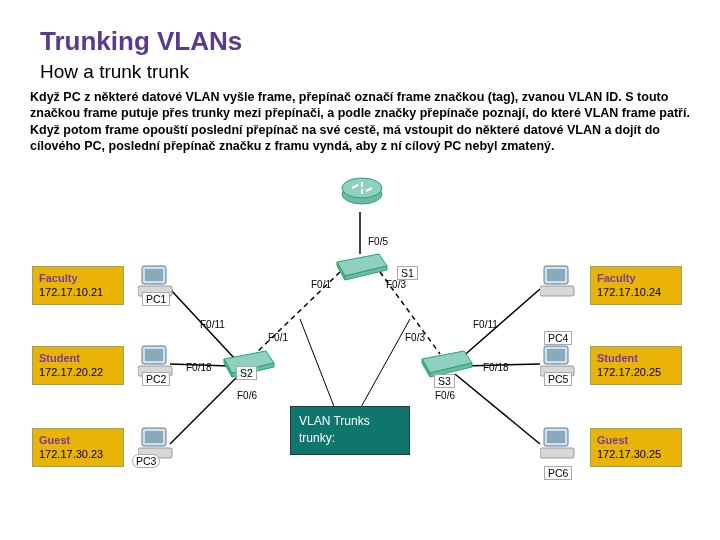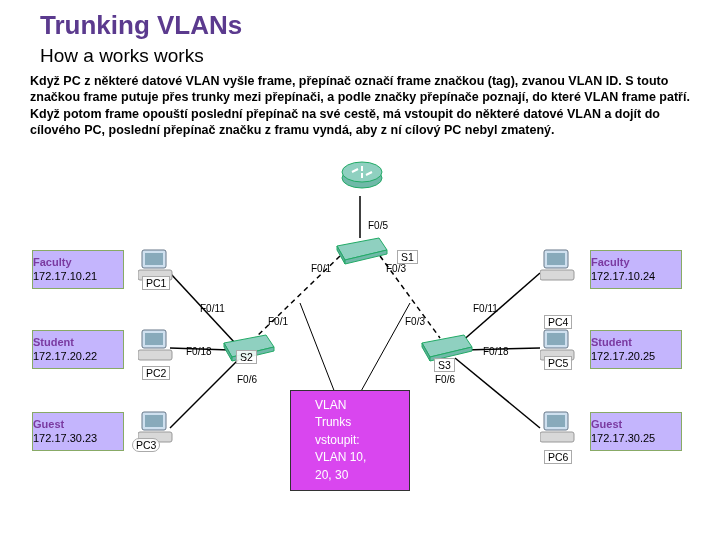--- a/index.html
+++ b/index.html
@@ -1,36 +1,36 @@
 <!DOCTYPE html>
 <html><head>
 <meta charset="utf-8">
 <style>
   * { box-sizing: border-box; margin: 0; padding: 0; }
   body { font-family: Arial, sans-serif; width: 720px; height: 540px; background: #fff; position: relative; overflow: hidden; }
-  .title { font-size: 26px; font-weight: bold; color: #5b3a8e; padding: 10px 0 4px 40px; }
+  .title { font-size: 26px; font-weight: bold; color: #5b3a8e; padding: 10px 0 4px 40px; margin-top: 16px; }
   .subtitle { font-size: 19px; color: #000; padding: 0 0 6px 40px; }
   .paragraph { font-size: 12.5px; color: #000; padding: 0 28px 0 30px; line-height: 1.3; font-weight: bold; }
   .diagram { position: relative; width: 720px; height: 370px; }
   .node { position: absolute; }
-  .label-box { position: absolute; border: 1px solid #8a6; background: #c4b5fd; padding: 4px 0; font-size: 11px; line-height: 1.3; }
+  .label-box { position: absolute; border: 1px solid #8a6; background: #eab308; padding: 4px 6px; font-size: 11px; line-height: 1.3; }
   .label-box .row1 { color: #7a3aa0; font-weight: bold; }
   .label-box .row2 { color: #000; }
-  .callout { position: absolute; background: #d946ef; color: #fff; border: 1px solid #333; padding: 6px 24px; font-size: 12px; line-height: 1.45; }
+  .callout { position: absolute; background: #0f766e; color: #fff; border: 1px solid #333; padding: 6px 8px; font-size: 12px; line-height: 1.45; }
   .port-lbl { position: absolute; font-size: 10px; color: #000; }
   .dev-lbl { position: absolute; font-size: 10.5px; color: #000; background: rgba(255,255,255,0.85); border: 1px solid #aaa; padding: 0 3px; }
   svg.net { position: absolute; left: 0; top: 0; width: 720px; height: 370px; pointer-events: none; }
   
   .router-img, .switch-img, .pc-img { display:block; }
 </style>
 </head>
 <body>
 
 <div class="title">Trunking VLANs</div>
-<div class="subtitle">How a works works</div>
+<div class="subtitle">How a trunk trunk</div>
 <div class="paragraph">Když PC z některé datové VLAN vyšle frame, přepínač označí frame značkou (tag), zvanou VLAN ID. S touto značkou frame putuje přes trunky mezi přepínači, a podle značky přepínače poznají, do které VLAN frame patří. Když potom frame opouští poslední přepínač na své cestě, má vstoupit do některé datové VLAN a dojít do cílového PC, poslední přepínač značku z framu vyndá, aby z ní cílový PC nebyl zmatený.</div>
 
 <div class="diagram">
 
   <svg class="net">
 
     <line x1="360" y1="58" x2="360" y2="100" stroke="#000" stroke-width="1.5"></line>
 
     <line x1="340" y1="118" x2="255" y2="200" stroke="#000" stroke-width="1.5" stroke-dasharray="5,4"></line>
 
@@ -96,21 +96,21 @@
     </div>
   <div class="dev-lbl" style="left:142px; top:138px;">PC1</div>
 
   <div class="node" style="left:138px; top:190px;">
       <svg class="pc-img" width="36" height="34">
         <rect x="4" y="2" width="24" height="18" rx="2" fill="#cfe0ef" stroke="#678"></rect>
         <rect x="7" y="5" width="18" height="12" fill="#8ab"></rect>
         <rect x="0" y="22" width="34" height="10" rx="2" fill="#d8d8d8" stroke="#999"></rect>
       </svg>
     </div>
-  <div class="dev-lbl" style="left:142px; top:228px;">PC2</div>
+  <div class="dev-lbl" style="left:142px; top:218px;">PC2</div>
 
   <div class="node" style="left:138px; top:272px;">
       <svg class="pc-img" width="36" height="34">
         <rect x="4" y="2" width="24" height="18" rx="2" fill="#cfe0ef" stroke="#678"></rect>
         <rect x="7" y="5" width="18" height="12" fill="#8ab"></rect>
         <rect x="0" y="22" width="34" height="10" rx="2" fill="#d8d8d8" stroke="#999"></rect>
       </svg>
     </div>
   <div class="dev-lbl" style="left:132px; top:300px;border-radius:7px;">PC3</div>
 
@@ -174,17 +174,16 @@
     <div class="row1">Student</div>
     <div class="row2">172.17.20.25</div>
   </div>
   <div class="label-box" style="left:590px; top:274px; width:92px;">
     <div class="row1">Guest</div>
     <div class="row2">172.17.30.25</div>
   </div>
 
   <div class="callout" style="left:290px; top:252px; width:120px;">
     <div>VLAN Trunks</div>
-    <div>vstoupit:</div>
-    <div>VLAN 10, 20, 30</div>
+    <div>trunky:</div>
   </div>
 
 </div>
 
 </body></html>

